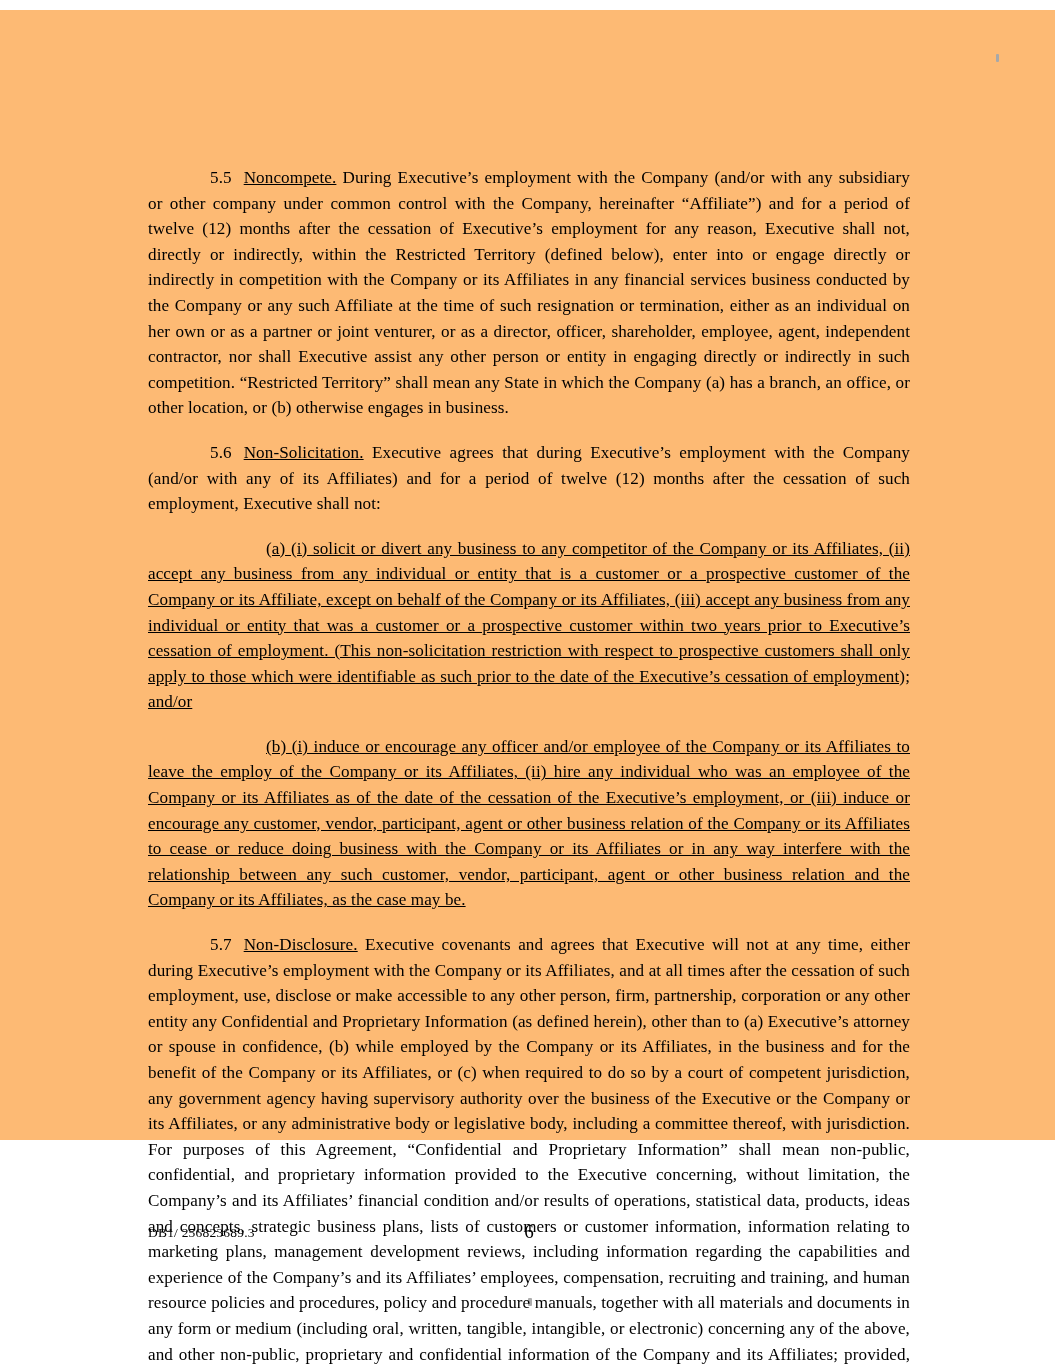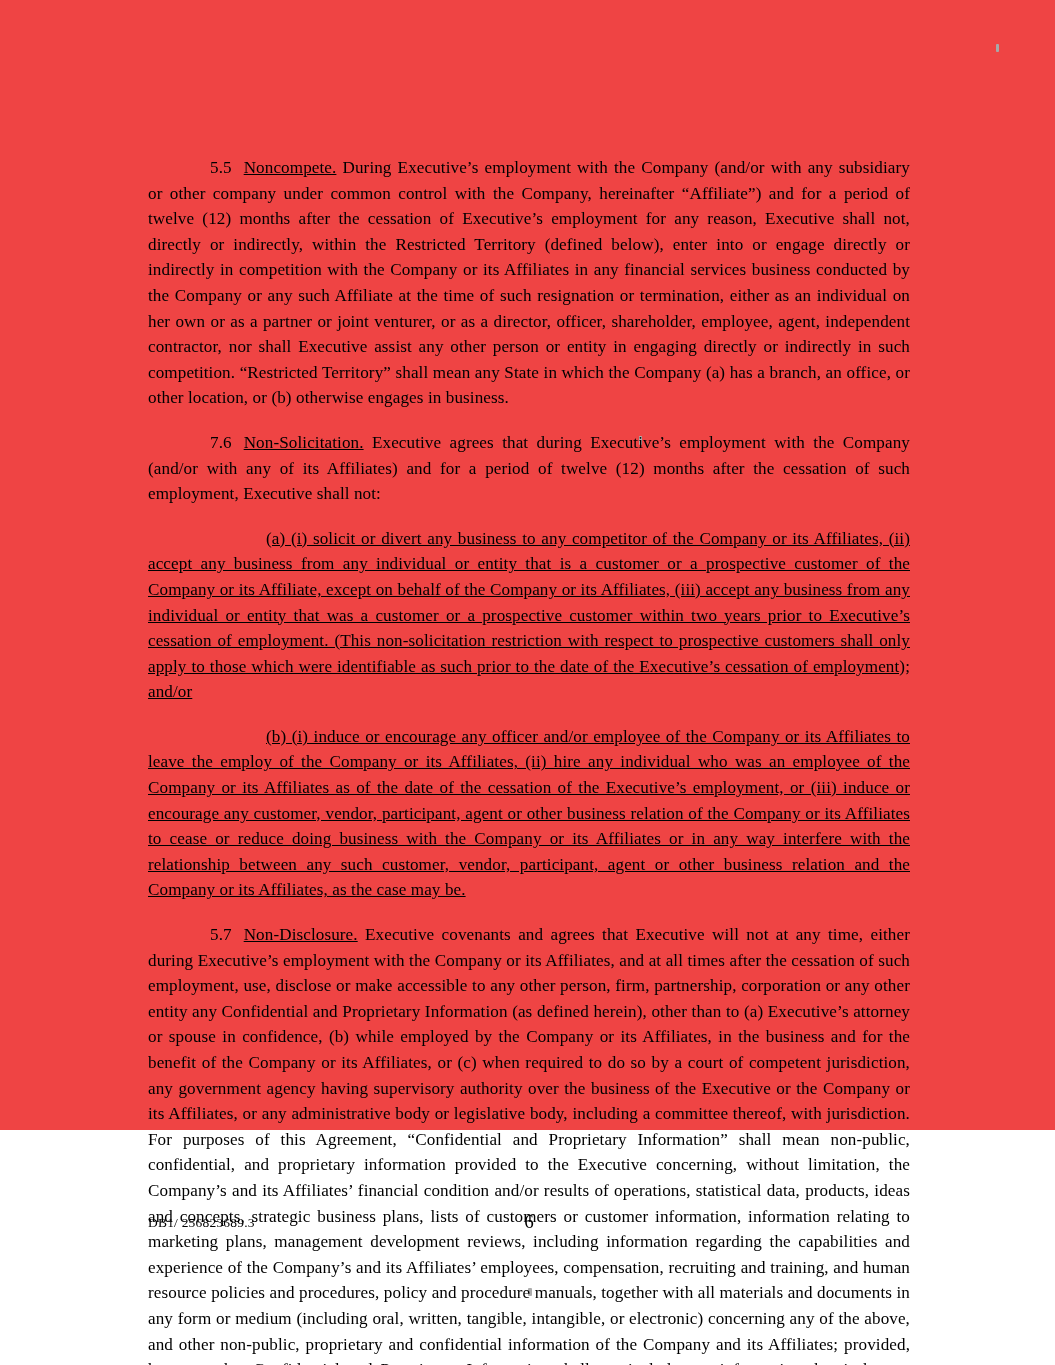--- a/index.html
+++ b/index.html
@@ -9,25 +9,25 @@
   }
   body {
     width: 1055px;
     height: 1365px;
     position: relative;
     font-family: "Liberation Serif", serif;
     color: #000000;
   }
   .page {
     position: absolute;
-    top: 0;
+    top: 10px;
     left: 0;
     width: 1055px;
     height: 1130px;
-    background: #ef4444;
+    background: #fdba74;
   }
   .content {
     position: absolute;
     left: 148px;
     top: 155px;
     width: 762px;
   }
   p.para {
     margin: 0 0 19px 0;
     font-size: 17.1px;
@@ -87,21 +87,21 @@
 <div class="page">
 
   <span class="speck speck-1"></span>
   <span class="speck speck-2"></span>
   <span class="speck speck-3"></span>
 
   <div class="content">
 
     <p class="para indent-first"><span class="secnum">5.5</span><span class="underline">Noncompete.</span><span> During Executive’s employment with the Company (and/or with any subsidiary or other company under common control with the Company, hereinafter “Affiliate”) and for a period of twelve (12) months after the cessation of Executive’s employment for any reason, Executive shall not, directly or indirectly, within the Restricted Territory (defined below), enter into or engage directly or indirectly in competition with the Company or its Affiliates in any financial services business conducted by the Company or any such Affiliate at the time of such resignation or termination, either as an individual on her own or as a partner or joint venturer, or as a director, officer, shareholder, employee, agent, independent contractor, nor shall Executive assist any other person or entity in engaging directly or indirectly in such competition.  “Restricted Territory” shall mean any State in which the Company (a) has a branch, an office, or other location, or (b) otherwise engages in business.</span></p>
 
-    <p class="para indent-first"><span class="secnum">7.6</span><span class="underline">Non-Solicitation.</span><span>  Executive agrees that during Executive’s employment with the Company (and/or with any of its Affiliates) and for a period of twelve (12) months after the cessation of such employment, Executive shall not:</span></p>
+    <p class="para indent-first"><span class="secnum">5.6</span><span class="underline">Non-Solicitation.</span><span>  Executive agrees that during Executive’s employment with the Company (and/or with any of its Affiliates) and for a period of twelve (12) months after the cessation of such employment, Executive shall not:</span></p>
 
     <p class="para indent-block"><span>(a) (i) solicit or divert any business to any competitor of the Company or its Affiliates, (ii) accept any business from any individual or entity that is a customer or a prospective customer of the Company or its Affiliate, except on behalf of the Company or its Affiliates, (iii) accept any business from any individual or entity that was a customer or a prospective customer within two years prior to Executive’s cessation of employment. (This non-solicitation restriction with respect to prospective customers shall only apply to those which were identifiable as such prior to the date of the Executive’s cessation of employment); and/or</span></p>
 
     <p class="para indent-block"><span>(b) (i) induce or encourage any officer and/or employee of the Company or its Affiliates to leave the employ of the Company or its Affiliates, (ii)  hire any individual who was an employee of the Company or its Affiliates as of the date of the cessation of the Executive’s employment, or (iii) induce or encourage any customer, vendor, participant, agent or other business relation of the Company or its Affiliates to cease or reduce doing business with the Company or its Affiliates or in any way interfere with the relationship between any such customer, vendor, participant, agent or other business relation and the Company or its Affiliates, as the case may be.</span></p>
 
     <p class="para indent-first"><span class="secnum">5.7</span><span class="underline">Non-Disclosure.</span><span> Executive covenants and agrees that Executive will not at any time, either during Executive’s employment with the Company or its Affiliates, and at all times after the cessation of such employment, use, disclose or make accessible to any other person, firm, partnership, corporation or any other entity any Confidential and Proprietary Information (as defined herein), other than to (a) Executive’s attorney or spouse in confidence, (b) while employed by the Company or its Affiliates, in the business and for the benefit of the Company or its Affiliates, or (c) when required to do so by a court of competent jurisdiction, any government agency having supervisory authority over the business of the Executive or the Company or its Affiliates, or any administrative body or legislative body, including a committee thereof, with jurisdiction.  For purposes of this Agreement, “Confidential and Proprietary Information” shall mean non-public, confidential, and proprietary information provided to the Executive concerning, without limitation, the Company’s and its Affiliates’ financial condition and/or results of operations, statistical data, products, ideas and concepts, strategic business plans, lists of customers or customer information, information relating to marketing plans, management development reviews, including information regarding the capabilities and experience of the Company’s and its Affiliates’ employees, compensation, recruiting and training, and human resource policies and procedures, policy and procedure manuals, together with all materials and documents in any form or medium (including oral, written, tangible, intangible, or electronic) concerning any of the above, and other non-public, proprietary and confidential information of the Company and its Affiliates; provided, however, that Confidential and Proprietary Information shall not include any information that is known generally to the public or within</span></p>
 
   </div>
 
   <div class="footer">

